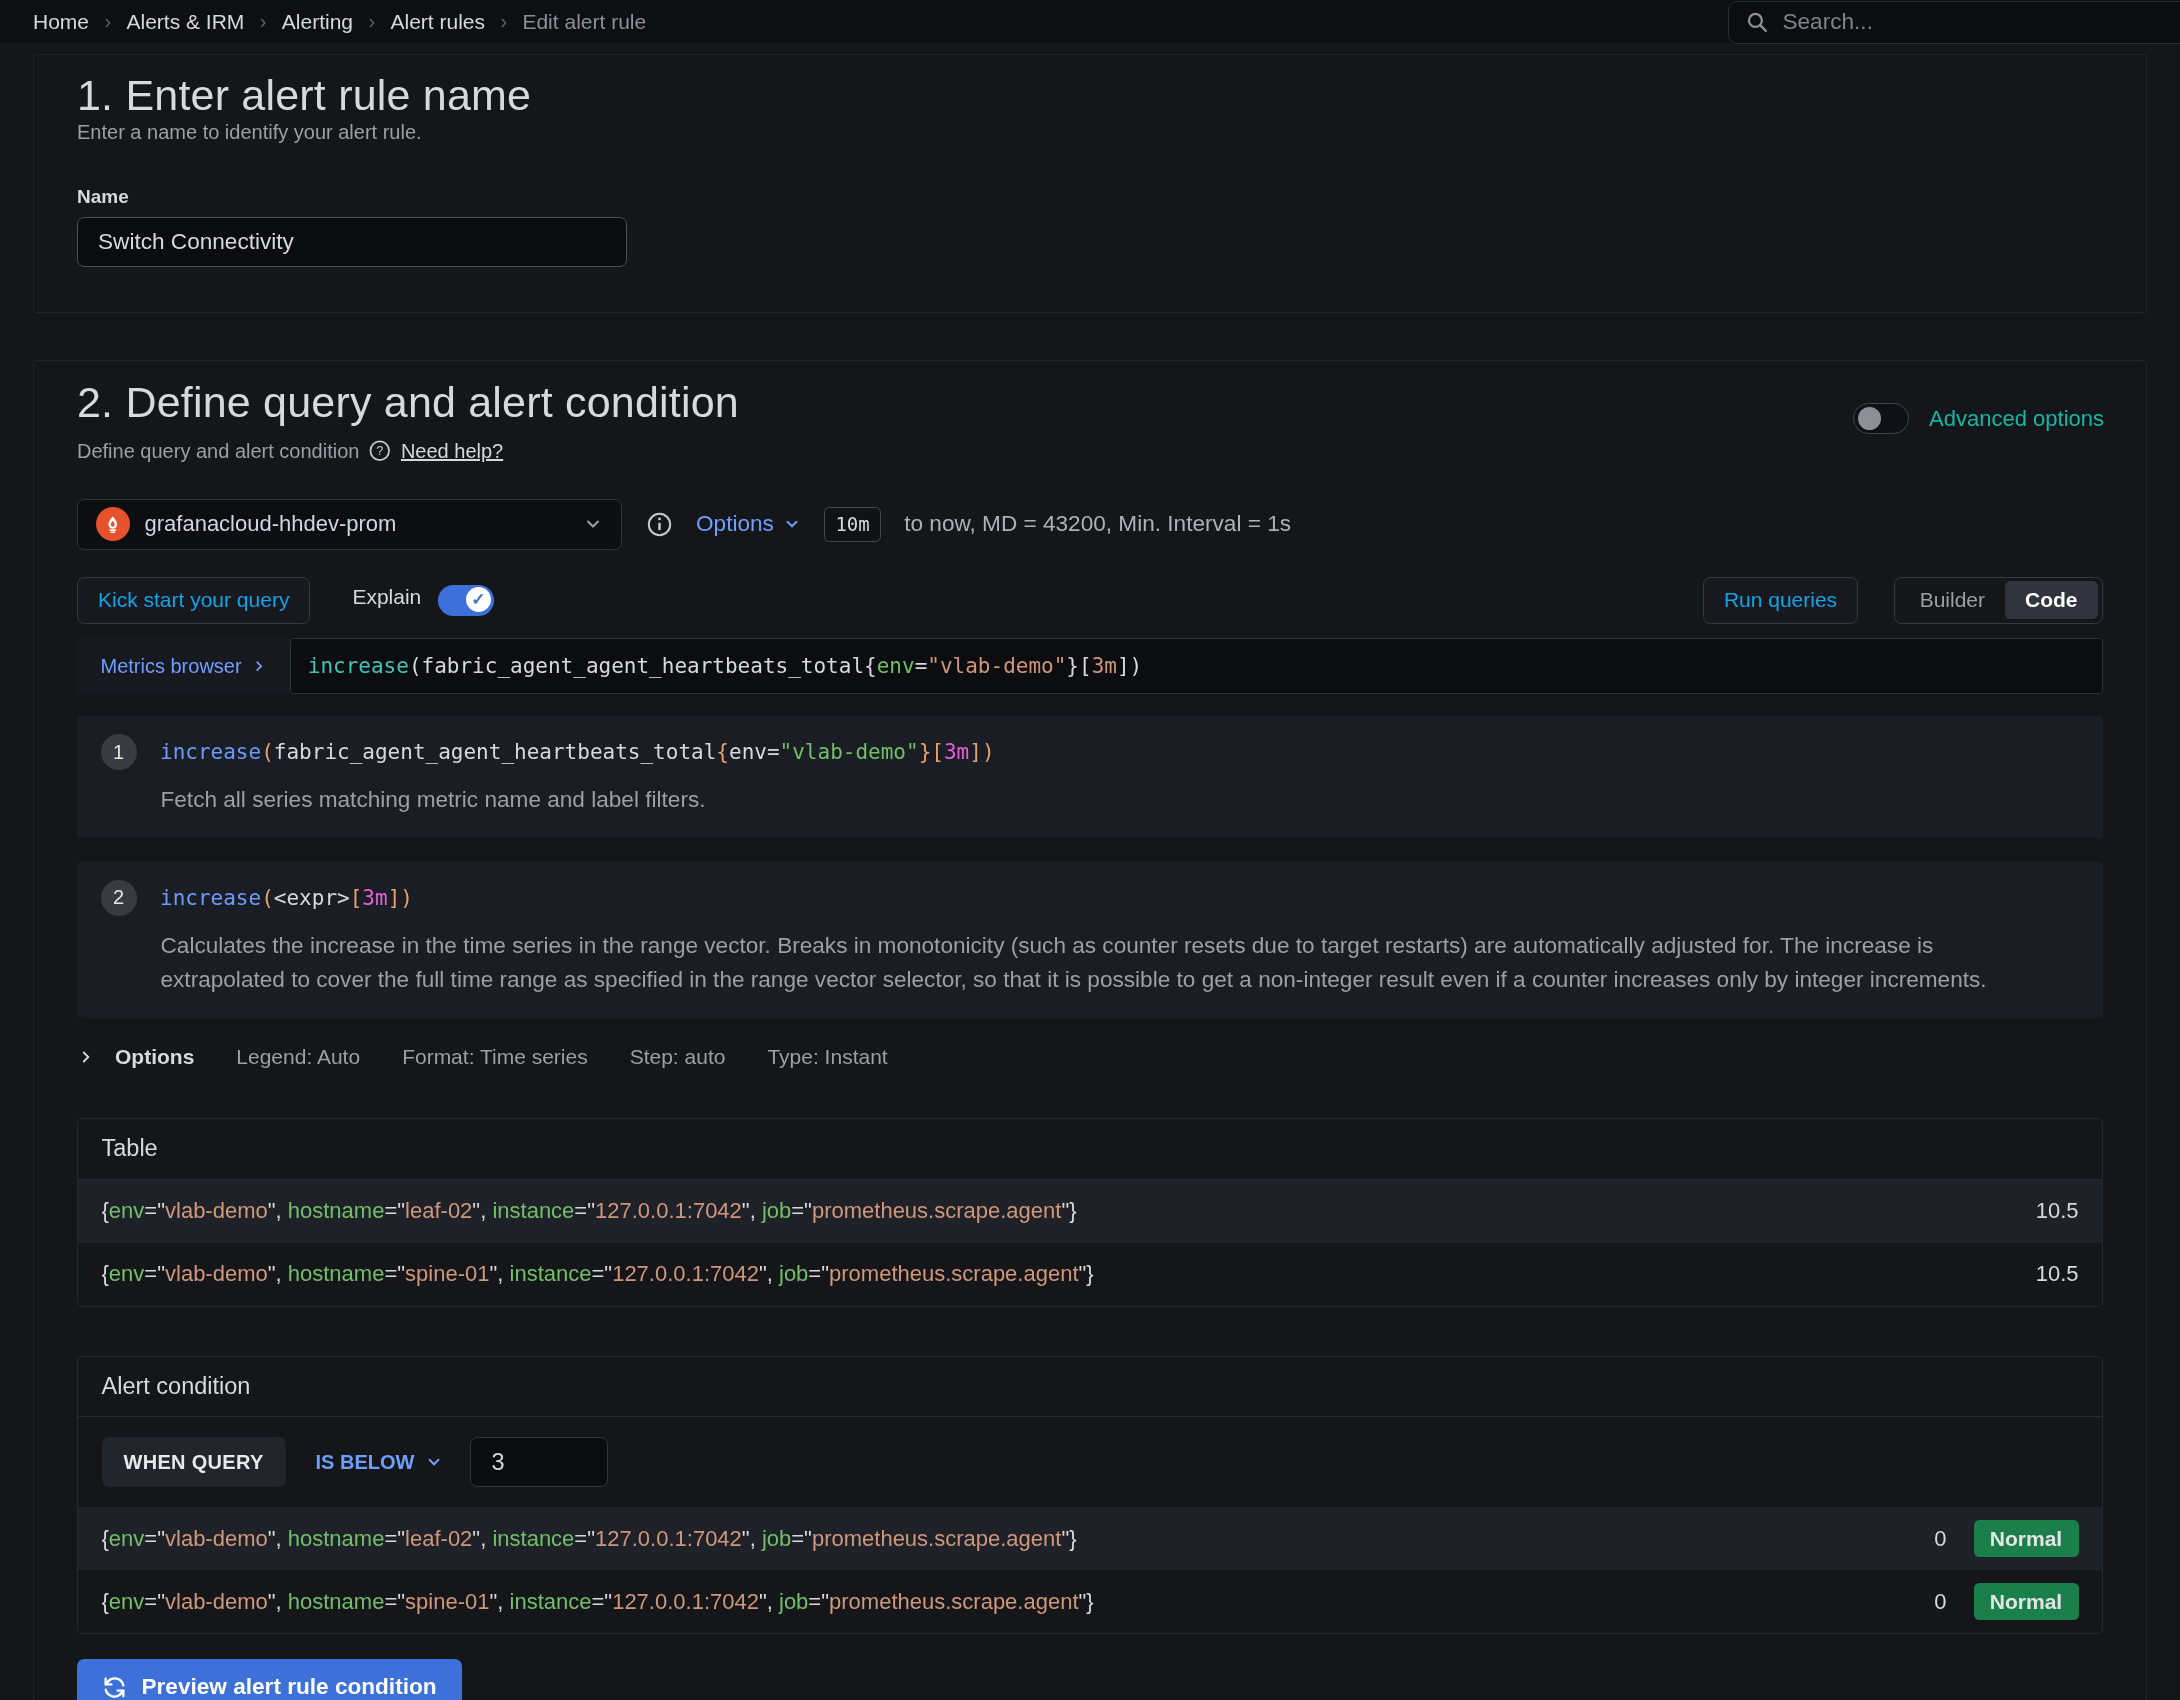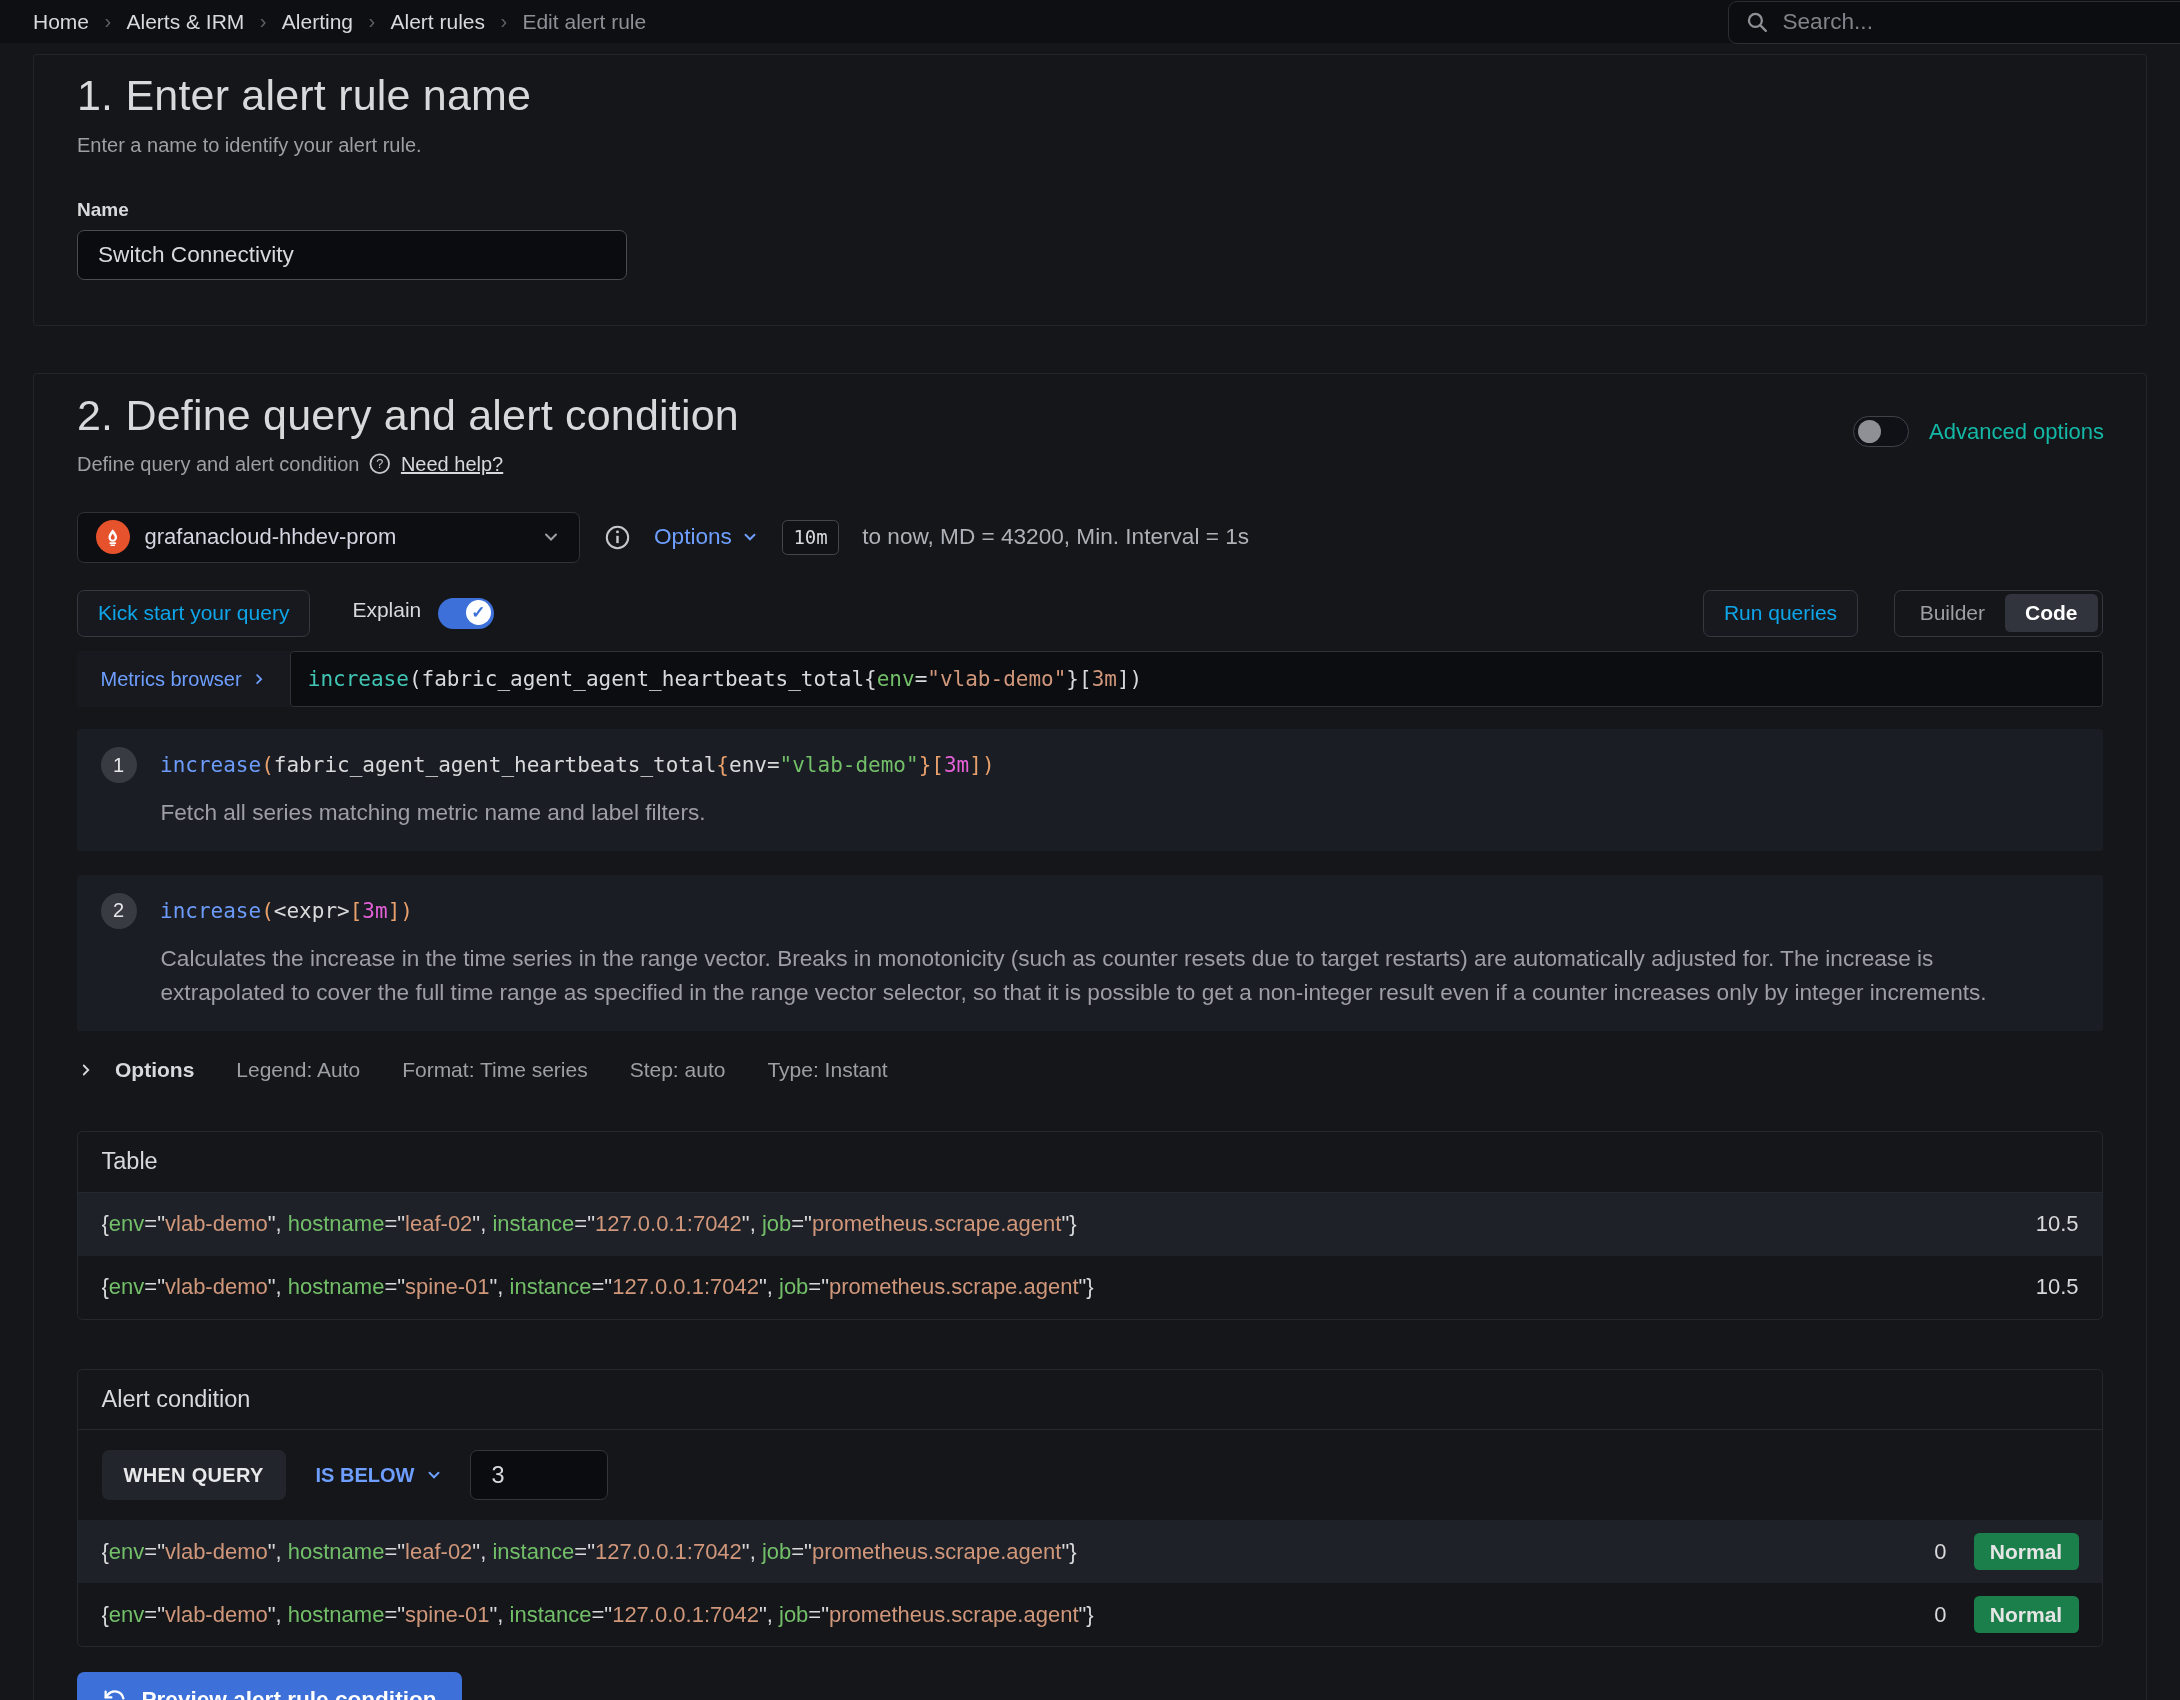--- a/index.html
+++ b/index.html
@@ -21,41 +21,41 @@
             border:0.9px solid #2c2e35; border-radius:9px; display:flex; align-items:center; padding:0 16.3px; gap:12.7px; }
   .search svg { flex:none; }
   .search input { background:transparent; border:0; outline:0; color:#d8d9da; font-size:22.6px; width:100%; }
   .search input::placeholder { color:#80838a; }
 
   
   .panel { border:0.9px solid #23252c; border-radius:3.6px; margin:0 33px; background:#141619; }
   #sec1 { margin-top:11px; padding:16.3px 43px 45px; }
   #sec2 { margin-top:47px; padding:16.3px 43px 36px; position:relative; }
   .sec-title { font-size:43px; font-weight:400; color:#d8d9da; letter-spacing:0.2px; }
-  .sec-sub { margin-top:14px; font-size:20px; color:#9d9fa5; }
+  .sec-sub { margin-top:1px; font-size:20px; color:#9d9fa5; }
   .sec-sub2 { margin-top:12.7px; font-size:20px; color:#9d9fa5; display:flex; align-items:center; gap:9px; }
   .need-help { color:#d8d9da; text-decoration:underline; cursor:pointer; }
 
   .name-label { margin-top:42px; font-size:19px; font-weight:700; color:#d8d9da; }
   .name-input { margin-top:9px; width:550px; height:50px; background:#0b0c0f; border:0.9px solid #4a4d54;
                 border-radius:7.2px; color:#d8d9da; font-size:22.6px; padding:0 20px; outline:none; display:block; }
 
   
   .toggle { width:56px; height:31px; border-radius:15.4px; position:relative; flex:none; cursor:pointer; }
   .toggle.off { background:#101116; border:0.9px solid #40434b; }
   .toggle.off .knob { position:absolute; left:3.6px; top:2.7px; width:23.5px; height:23.5px; border-radius:50%; background:#8f9096; }
   .toggle.on { background:#3d71d9; }
   .toggle.on .knob { position:absolute; right:2.7px; top:2.7px; width:25px; height:25px; border-radius:50%; background:#fff;
                      display:flex; align-items:center; justify-content:center; color:#3d71d9; font-size:17px; font-weight:700; }
   .adv { position:absolute; top:42px; right:42px; display:flex; align-items:center; gap:20px; }
   .adv-label { font-size:22px; color:#14b8a6; }
 
   
   .ds-row { margin-top:36px; display:flex; align-items:center; gap:23.5px; }
-  .ds-picker { height:51px; width:503px; display:flex; align-items:center; gap:14.5px; padding:16px 18px;
+  .ds-picker { height:51px; width:545px; display:flex; align-items:center; gap:14.5px; padding:16px 18px;
                background:#0d0e12; border:0.9px solid #303239; border-radius:7.2px; cursor:pointer; }
   .prom-icon { width:34px; height:34px; border-radius:50%; background:#e6522c; display:flex; align-items:center; justify-content:center; flex:none; }
   .ds-name { font-size:22px; color:#d3d6e0; flex:1; }
   .opt-link { color:#6e9fff; font-size:22.6px; display:flex; align-items:center; gap:9px; cursor:pointer; }
   .dur-badge { font-family:"DejaVu Sans Mono", monospace; font-size:19px; border:0.9px solid #44474e; border-radius:5.4px;
                padding:5.4px 10px; background:#101216; color:#d8d9da; }
   .range-text { font-size:22.6px; color:#aeb1b7; }
 
   
   .qtoolbar { margin-top:27px; display:flex; align-items:center; }

